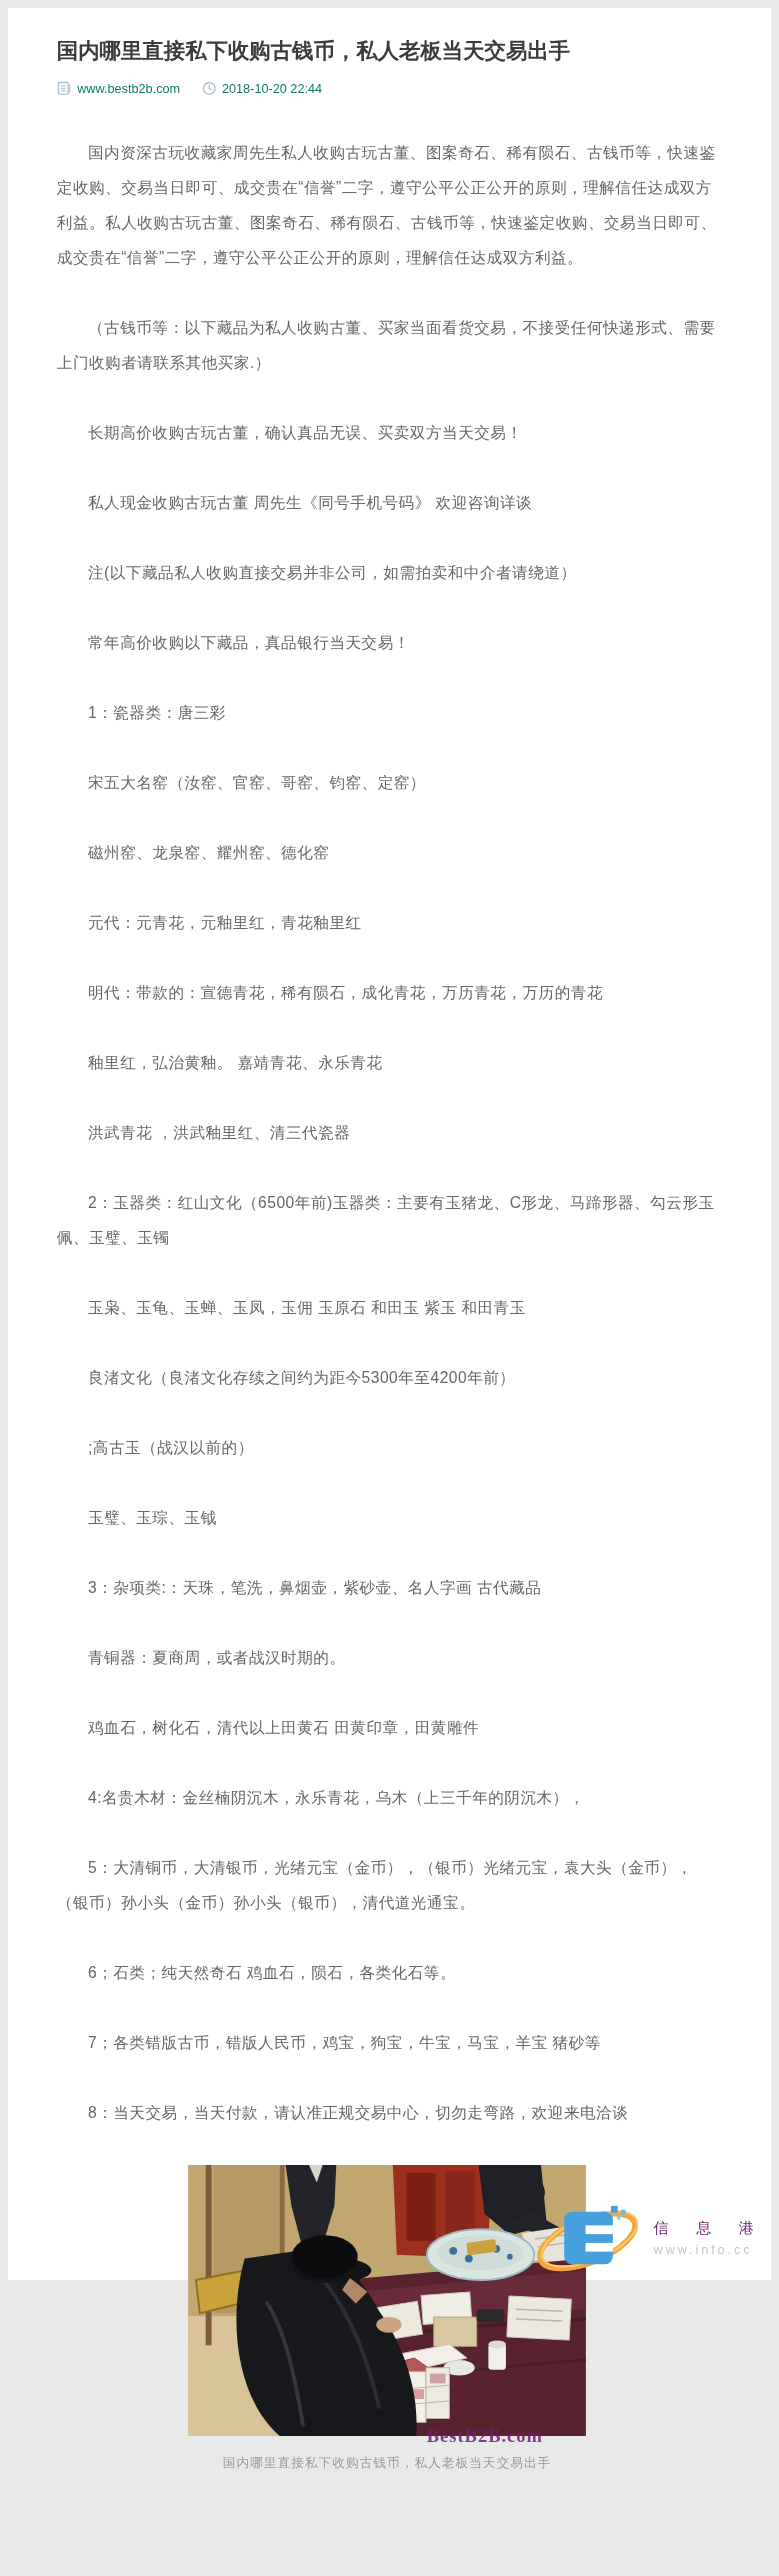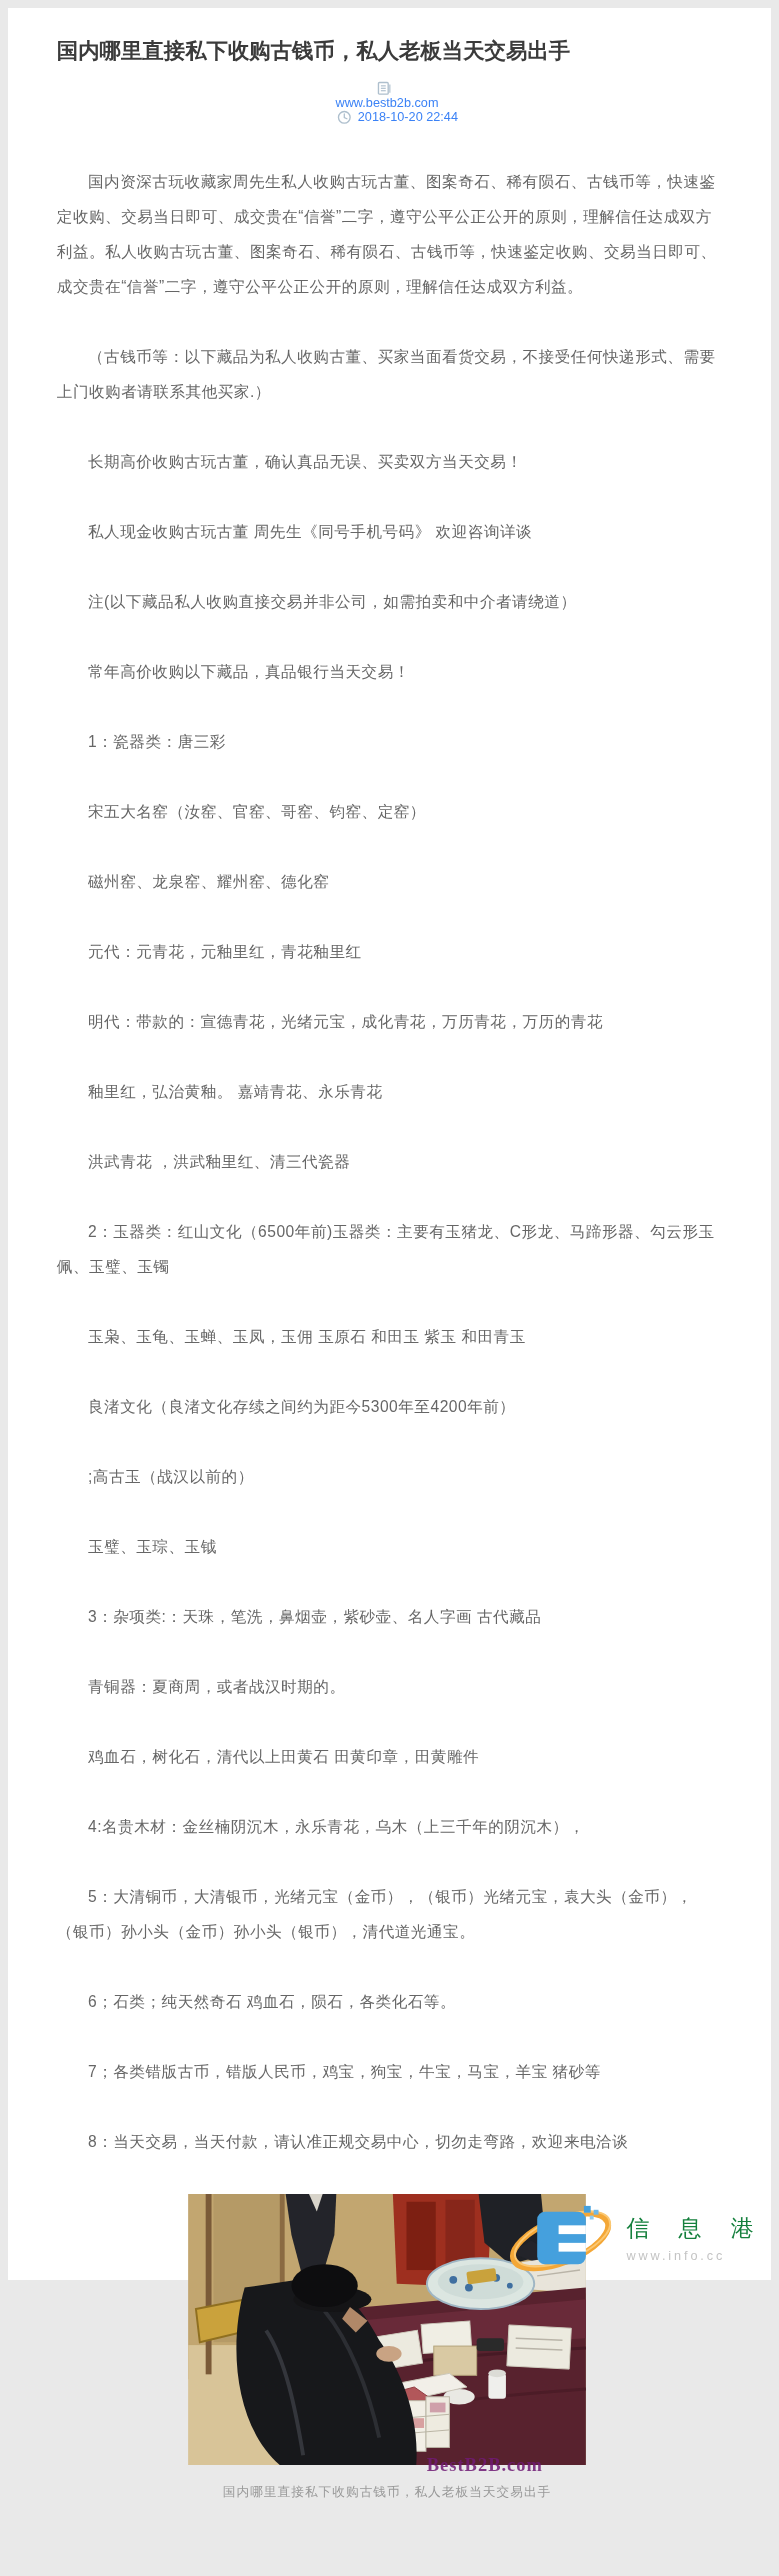--- a/index.html
+++ b/index.html
@@ -21,22 +21,21 @@
     font-size:21.4px;
     line-height:29px;
     font-weight:700;
     color:#3b3b3b;
   }
   .meta{
     margin-top:15.6px;
     display:flex;
     align-items:center;
     font-size:12.7px;
-    color:#3b82f6;
-    flex-direction:column;
+    color:#0f766e;
   }
   .meta .icon{display:inline-flex;margin-right:5.8px;align-items:center;}
   .meta .time-group{margin-left:21.4px;display:inline-flex;align-items:center;}
   .article{
     margin-top:39px;
     font-size:15.6px;
     color:#666666;
   }
   .article p{
     margin:35px 0;
@@ -73,25 +72,24 @@
   .site-logo{
     position:absolute;
     right:5.8px;
     bottom:5.8px;
     display:flex;
     align-items:center;
     cursor:pointer;
   }
   .site-logo .logo-text{margin-left:9.7px;}
   .site-logo .site-name{
-    font-size:23px;
-    color:#15803d;
+    font-size:15px;
+    color:#701a75;
     letter-spacing:11.7px;
     white-space:nowrap;
-    font-family:Liberation Serif, serif;
   }
   .site-logo .site-url{
     margin-top:5.8px;
     font-size:12.7px;
     color:#c4c4c4;
     letter-spacing:2.9px;
   }
 </style>
 </head>
 <body>
@@ -126,21 +124,21 @@
       <p>国内资深古玩收藏家周先生私人收购古玩古董、图案奇石、稀有陨石、古钱币等，快速鉴定收购、交易当日即可、成交贵在“信誉”二字，遵守公平公正公开的原则，理解信任达成双方利益。私人收购古玩古董、图案奇石、稀有陨石、古钱币等，快速鉴定收购、交易当日即可、成交贵在“信誉”二字，遵守公平公正公开的原则，理解信任达成双方利益。</p>
       <p>（古钱币等：以下藏品为私人收购古董、买家当面看货交易，不接受任何快递形式、需要上门收购者请联系其他买家.）</p>
       <p>长期高价收购古玩古董，确认真品无误、买卖双方当天交易！</p>
       <p>私人现金收购古玩古董 周先生《同号手机号码》 欢迎咨询详谈</p>
       <p>注(以下藏品私人收购直接交易并非公司，如需拍卖和中介者请绕道）</p>
       <p>常年高价收购以下藏品，真品银行当天交易！</p>
       <p>1：瓷器类：唐三彩</p>
       <p>宋五大名窑（汝窑、官窑、哥窑、钧窑、定窑）</p>
       <p>磁州窑、龙泉窑、耀州窑、德化窑</p>
       <p>元代：元青花，元釉里红，青花釉里红</p>
-      <p>明代：带款的：宣德青花，光绪元宝，成化青花，万历青花，万历的青花</p>
+      <p>明代：带款的：宣德青花，稀有陨石，成化青花，万历青花，万历的青花</p>
       <p>釉里红，弘治黄釉。 嘉靖青花、永乐青花</p>
       <p>洪武青花 ，洪武釉里红、清三代瓷器</p>
       <p>2：玉器类：红山文化（6500年前)玉器类：主要有玉猪龙、C形龙、马蹄形器、勾云形玉佩、玉璧、玉镯</p>
       <p>玉枭、玉龟、玉蝉、玉凤，玉佣 玉原石 和田玉 紫玉 和田青玉</p>
       <p>良渚文化（良渚文化存续之间约为距今5300年至4200年前）</p>
       <p>;高古玉（战汉以前的）</p>
       <p>玉璧、玉琮、玉钺</p>
       <p>3：杂项类:：天珠，笔洗，鼻烟壶，紫砂壶、名人字画 古代藏品</p>
       <p>青铜器：夏商周，或者战汉时期的。</p>
       <p>鸡血石，树化石，清代以上田黄石 田黄印章，田黄雕件</p>

